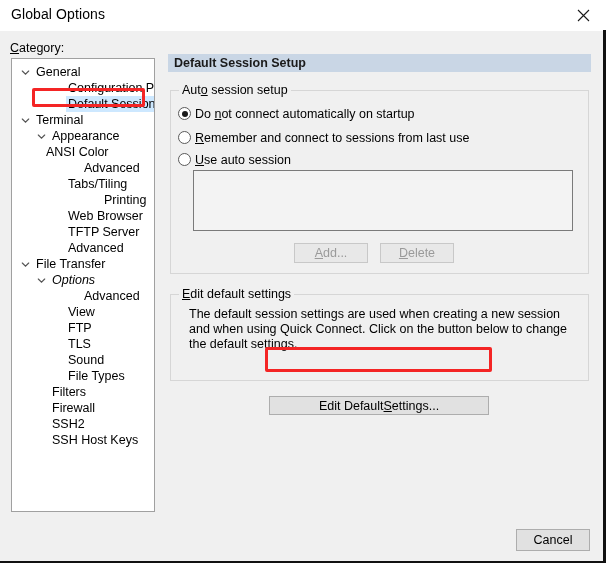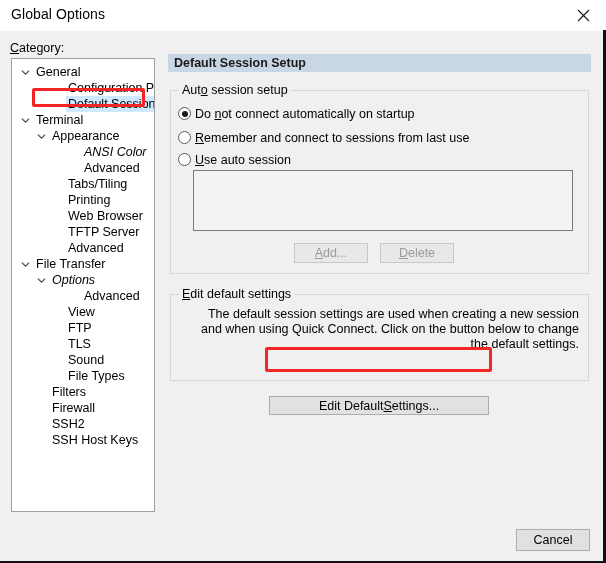--- a/index.html
+++ b/index.html
@@ -204,21 +204,20 @@
   #btn-add { left: 123px; top: 152px; width: 74px; height: 20px; }
   #btn-delete { left: 209px; top: 152px; width: 74px; height: 20px; }
 
   #edit-desc {
     position: absolute;
     left: 18px; top: 12px;
     width: 390px;
     font-size: 12.5px;
     color: #000000;
     line-height: 15px;
-    text-align: right;
   }
   #btn-edit-default {
     left: 98px; top: 56px; width: 220px; height: 19px; margin-top: 45px;
   }
 
   
   .annot {
     position: absolute;
     border: 3px solid #f42525;
     border-radius: 2px;
@@ -282,24 +281,24 @@
         <div class="tree-item" style="padding-top: 0px;"><span class="tw" style="left:6px;">
             <svg width="9" height="9" viewBox="0 0 9 9">
               <path d="M1.3 3 L4.5 6.2 L7.7 3" stroke="#555" stroke-width="1.15" fill="none" stroke-linecap="round"></path>
             </svg>
           </span><span class="lbl" style="margin-left:22px;">Terminal</span></div>
         <div class="tree-item" style="padding-top: 0px;"><span class="tw" style="left:22px;">
             <svg width="9" height="9" viewBox="0 0 9 9">
               <path d="M1.3 3 L4.5 6.2 L7.7 3" stroke="#555" stroke-width="1.15" fill="none" stroke-linecap="round"></path>
             </svg>
           </span><span class="lbl" style="margin-left:38px;">Appearance</span></div>
-        <div class="tree-item" style="padding-top: 0px;"><span class="lbl" style="margin-left:70px;font-style:italic;">ANSI Color</span></div>
+        <div class="tree-item" style="padding-top: 0px;"><span class="lbl" style="margin-left:32px;">ANSI Color</span></div>
         <div class="tree-item" style="padding-top: 0px;"><span class="lbl" style="margin-left:70px;">Advanced</span></div>
         <div class="tree-item" style="padding-top: 0px;"><span class="lbl" style="margin-left:54px;">Tabs/Tiling</span></div>
-        <div class="tree-item" style="padding-top: 0px;"><span class="lbl" style="margin-left:54px;">Printing</span></div>
+        <div class="tree-item" style="padding-top: 0px; padding-left: 36px;"><span class="lbl" style="margin-left:54px;">Printing</span></div>
         <div class="tree-item" style="padding-top: 0px;"><span class="lbl" style="margin-left:54px;">Web Browser</span></div>
         <div class="tree-item" style="padding-top: 0px;"><span class="lbl" style="margin-left:54px;">TFTP Server</span></div>
         <div class="tree-item" style="padding-top: 0px;"><span class="lbl" style="margin-left:54px;">Advanced</span></div>
         <div class="tree-item" style="padding-top: 0px;"><span class="tw" style="left:6px;">
             <svg width="9" height="9" viewBox="0 0 9 9">
               <path d="M1.3 3 L4.5 6.2 L7.7 3" stroke="#555" stroke-width="1.15" fill="none" stroke-linecap="round"></path>
             </svg>
           </span><span class="lbl" style="margin-left:22px;">File Transfer</span></div>
         <div class="tree-item" style="padding-top: 0px; font-style: italic;"><span class="tw" style="left:22px;">
             <svg width="9" height="9" viewBox="0 0 9 9">

